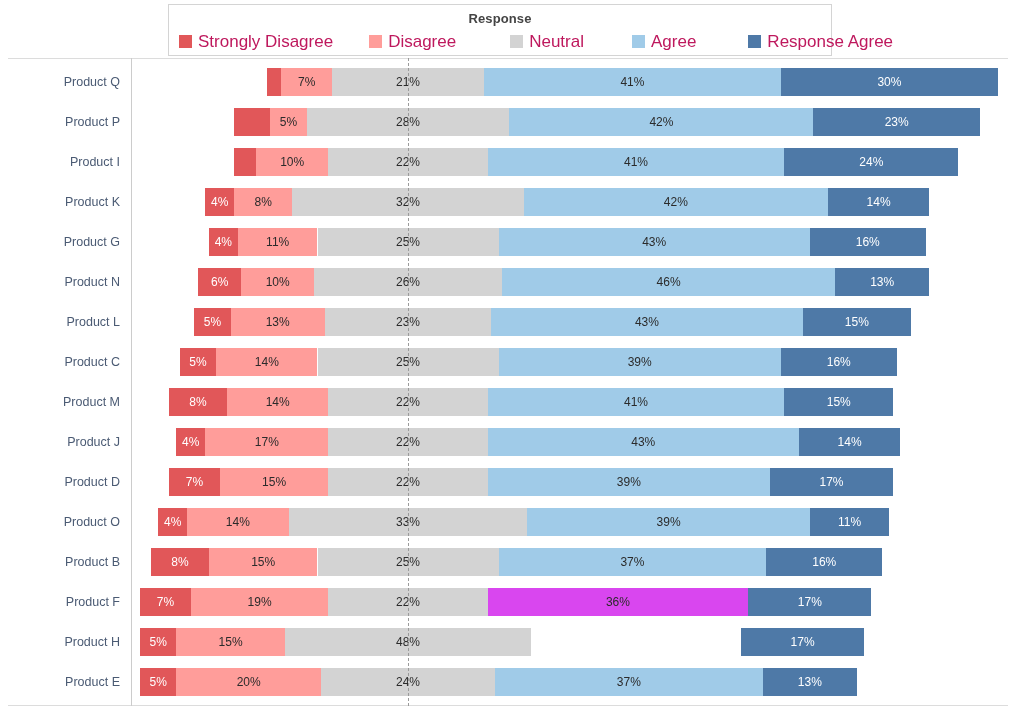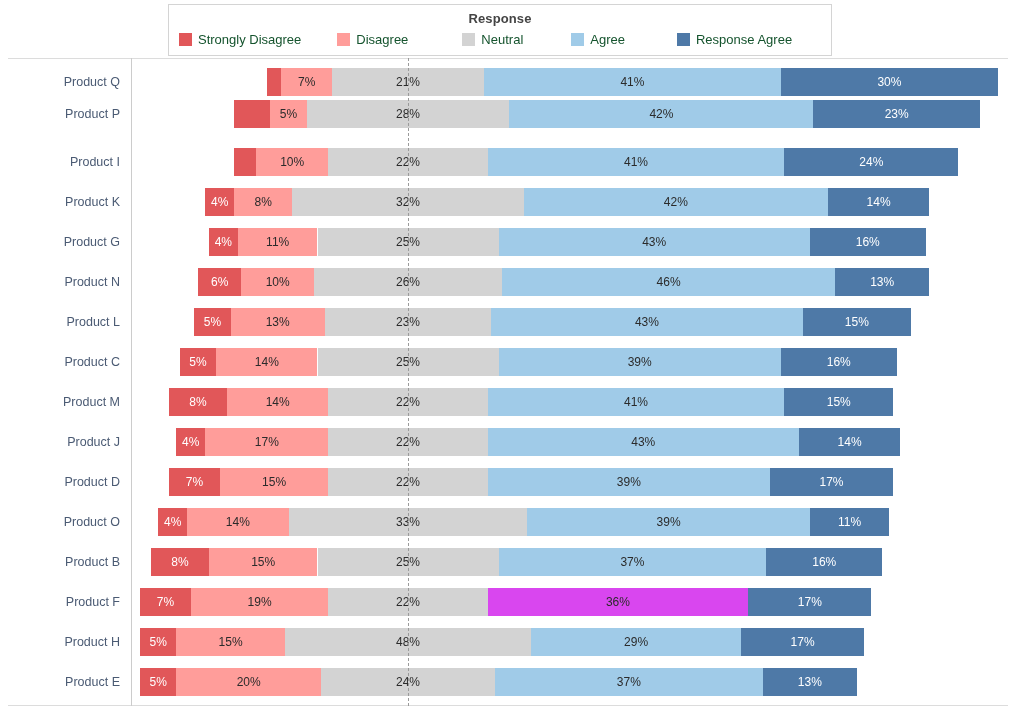--- a/index.html
+++ b/index.html
@@ -41,22 +41,22 @@
   .legend-items {
     display: flex;
     align-items: center;
     margin-top: 7px;
     padding: 0 10px;
     box-sizing: border-box;
   }
   .legend-item {
     display: flex;
     align-items: center;
-    font-size: 13px;
-    color: #14532d;
+    font-size: 17px;
+    color: #be185d;
     white-space: nowrap;
   }
   .legend-swatch {
     width: 13px;
     height: 13px;
     margin-right: 6px;
     flex: none;
   }
   .legend-label { line-height: 1; }
 
@@ -180,21 +180,21 @@
             <span class="seg-label">21%</span>
           </div>
           <div class="seg dark-text" style="left: 484.02px; width: 296.84px; background: rgb(160, 203, 232);">
             <span class="seg-label">41%</span>
           </div>
           <div class="seg light-text" style="left: 780.86px; width: 217.2px; background: rgb(78, 121, 167);">
             <span class="seg-label">30%</span>
           </div>
         </div>
       </div>
-      <div class="row" style="top: 94px;">
+      <div class="row" style="top: 102px;">
         <div class="row-label">Product P</div>
         <div class="bar-track">
           <div class="seg light-text" style="left: 234.24px; width: 36.2px; background: rgb(225, 87, 89);">
             <span class="seg-label"></span>
           </div>
           <div class="seg dark-text" style="left: 270.44px; width: 36.2px; background: rgb(255, 157, 154);">
             <span class="seg-label">5%</span>
           </div>
           <div class="seg dark-text" style="left: 306.64px; width: 202.72px; background: rgb(211, 211, 211);">
             <span class="seg-label">28%</span>
@@ -452,23 +452,20 @@
         <div class="bar-track">
           <div class="seg light-text" style="left: 140.12px; width: 36.2px; background: rgb(225, 87, 89);">
             <span class="seg-label">5%</span>
           </div>
           <div class="seg dark-text" style="left: 176.32px; width: 108.6px; background: rgb(255, 157, 154);">
             <span class="seg-label">15%</span>
           </div>
           <div class="seg dark-text" style="left: 284.92px; width: 246.16px; background: rgb(211, 211, 211);">
             <span class="seg-label">48%</span>
           </div>
-          <div class="seg dark-text" style="left: 531.08px; width: 209.96px; background: rgb(160, 203, 232);">
-            <span class="seg-label">29%</span>
-          </div>
           <div class="seg light-text" style="left: 741.04px; width: 123.08px; background: rgb(78, 121, 167);">
             <span class="seg-label">17%</span>
           </div>
         </div>
       </div>
       <div class="row" style="top: 662px;">
         <div class="row-label">Product E</div>
         <div class="bar-track">
           <div class="seg light-text" style="left: 140.12px; width: 36.2px; background: rgb(225, 87, 89);">
             <span class="seg-label">5%</span>

